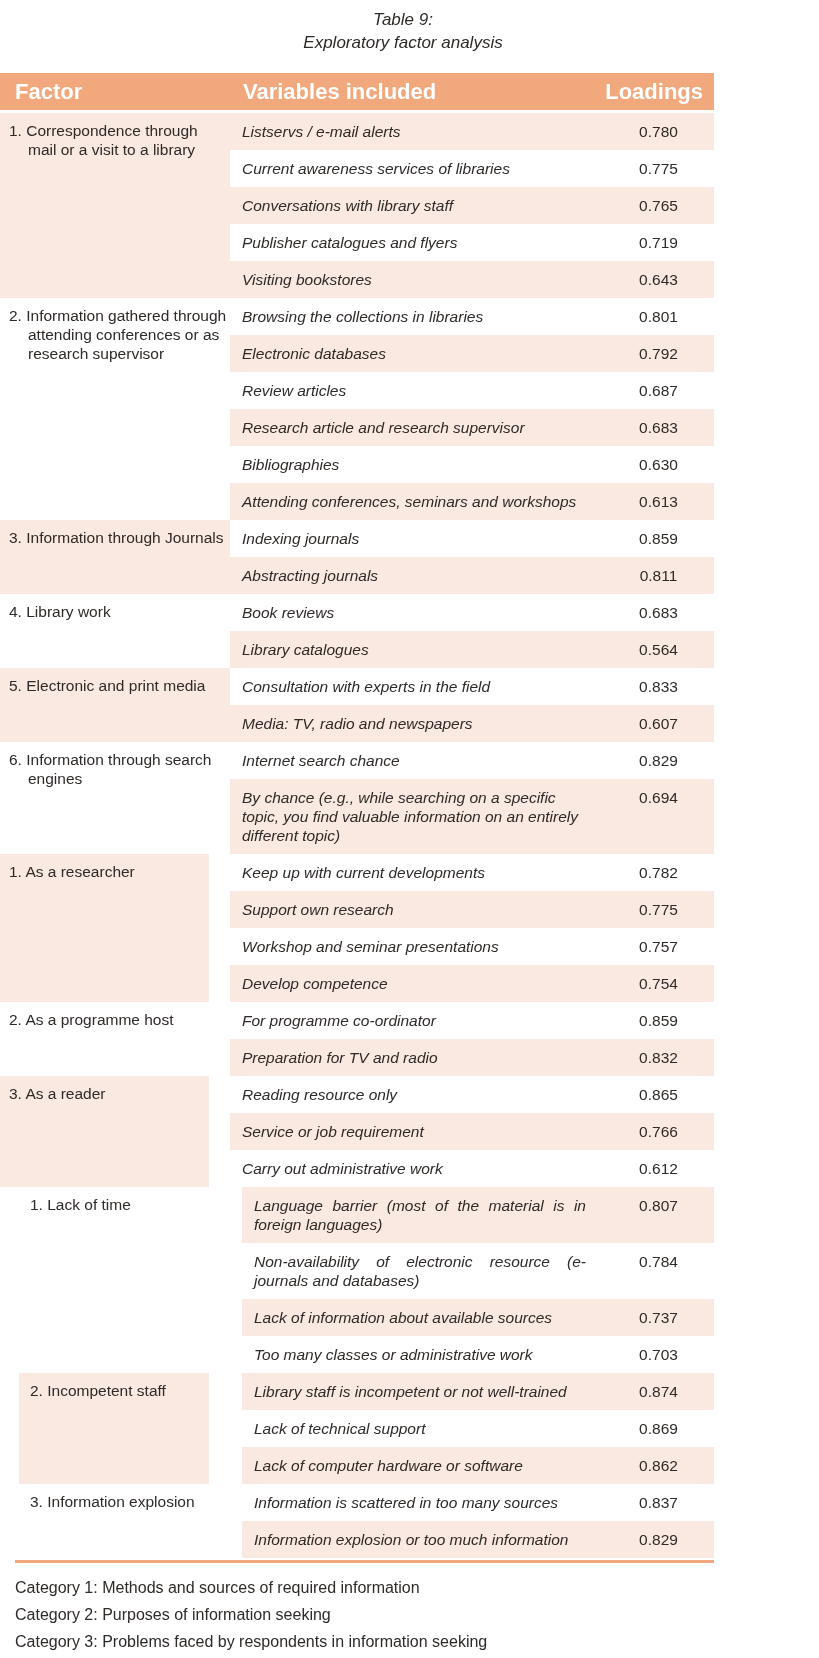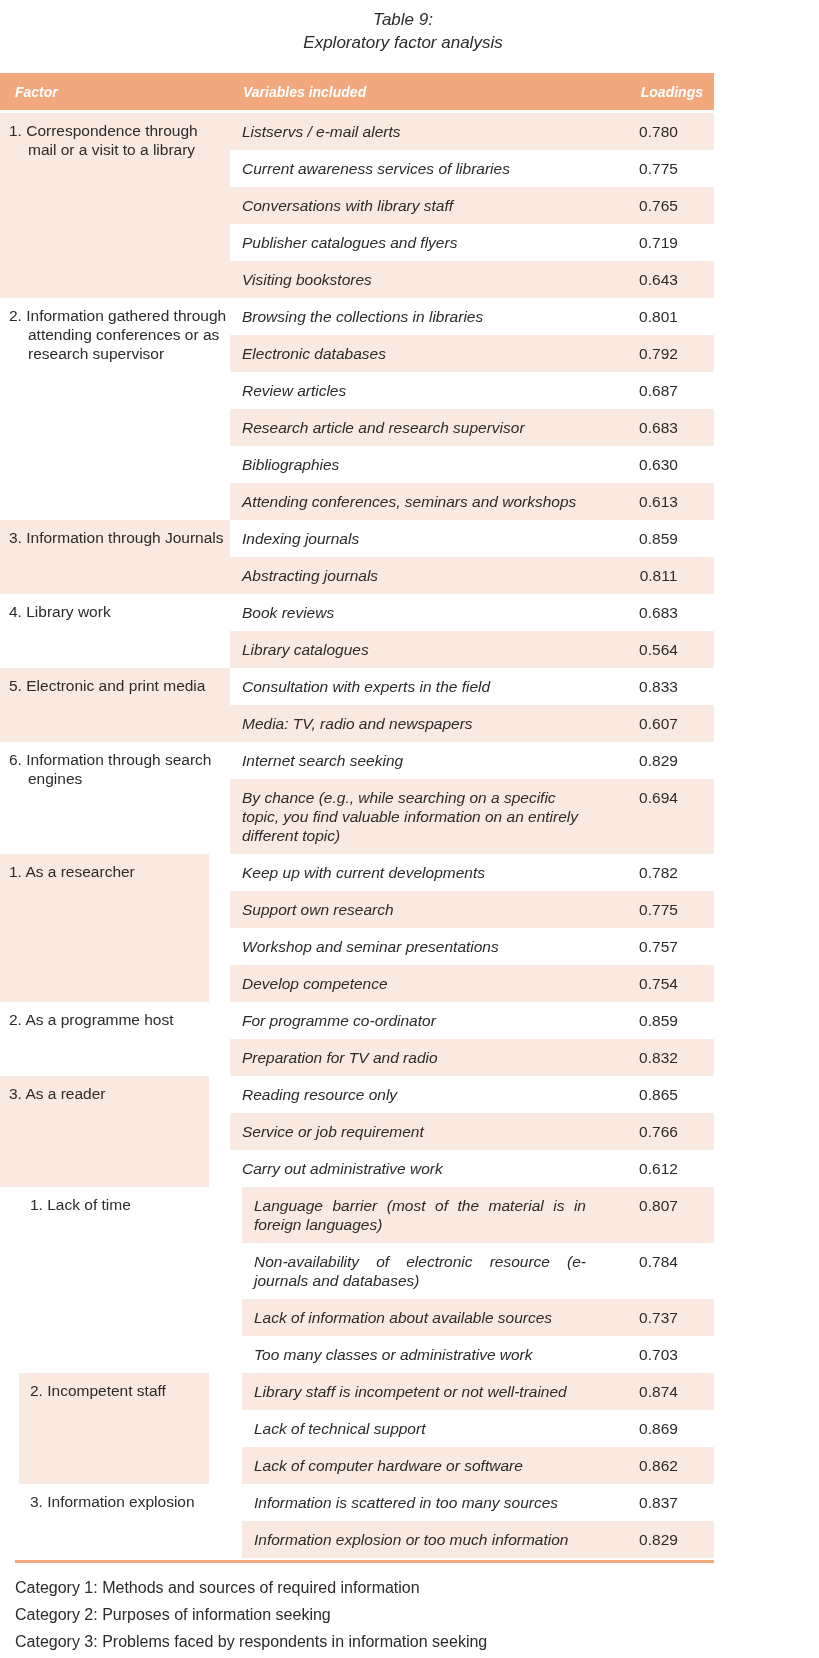--- a/index.html
+++ b/index.html
@@ -5,22 +5,22 @@
   html,body { margin:0; padding:0; background:#fff; }
   .page {
     position:relative; width:714px; height:1658px; background:#fff;
     font-family:"Liberation Sans", sans-serif; color:#2e2a28; overflow:hidden;
   }
   .caption { width:806px; text-align:center; font-style:italic; font-size:17px;
              line-height:23px; padding-top:8px; }
   table.fa { border-collapse:separate; border-spacing:0; table-layout:fixed;
              width:806px; margin-top:19px; }
   table.fa th, table.fa td { box-sizing:border-box; }
-  th { background:var(--accent); color:#fff; font-weight:bold; font-size:14px;
-       height:40px; vertical-align:middle; border-bottom:3px solid #fff;font-style:italic; }
+  th { background:var(--accent); color:#fff; font-weight:bold; font-size:22px;
+       height:40px; vertical-align:middle; border-bottom:3px solid #fff; }
   th.h-factor { text-align:left; padding-left:15px; }
   th.h-vars   { text-align:left; padding-left:13px; }
   th.h-load   { text-align:right; padding-right:14px; }
   th.h-cat    { text-align:center; }
   td { font-size:15.5px; line-height:19px; vertical-align:top; }
   td.pink  { background:var(--stripe); }
   td.white { background:#fff; }
   td.fcell { padding:8px 2px 8px 28px; text-indent:-19px; }
   td.fcell.short { border-right:21px solid #fff; }
   td.fcell.cind  { border-left:19px solid #fff; border-right:21px solid #fff;
@@ -126,21 +126,21 @@
           <td rowspan="2" class="fcell pink">5. Electronic and print media</td>
           <td class="vcell white">Consultation with experts in the field</td>
           <td class="lcell white">0.833</td>
         </tr>
         <tr>
           <td class="vcell pink">Media: TV, radio and newspapers</td>
           <td class="lcell pink">0.607</td>
         </tr>
         <tr>
           <td rowspan="2" class="fcell white">6. Information through search engines</td>
-          <td class="vcell white">Internet search seeking</td>
+          <td class="vcell white">Internet search chance</td>
           <td class="lcell white">0.829</td>
         </tr>
         <tr>
           <td class="vcell pink">By chance (e.g., while searching on a specific topic, you find valuable information on an entirely different topic)</td>
           <td class="lcell pink">0.694</td>
         </tr>
         <tr>
           <td rowspan="4" class="fcell pink short">1. As a researcher</td>
           <td class="vcell white">Keep up with current developments</td>
           <td class="lcell white">0.782</td>

